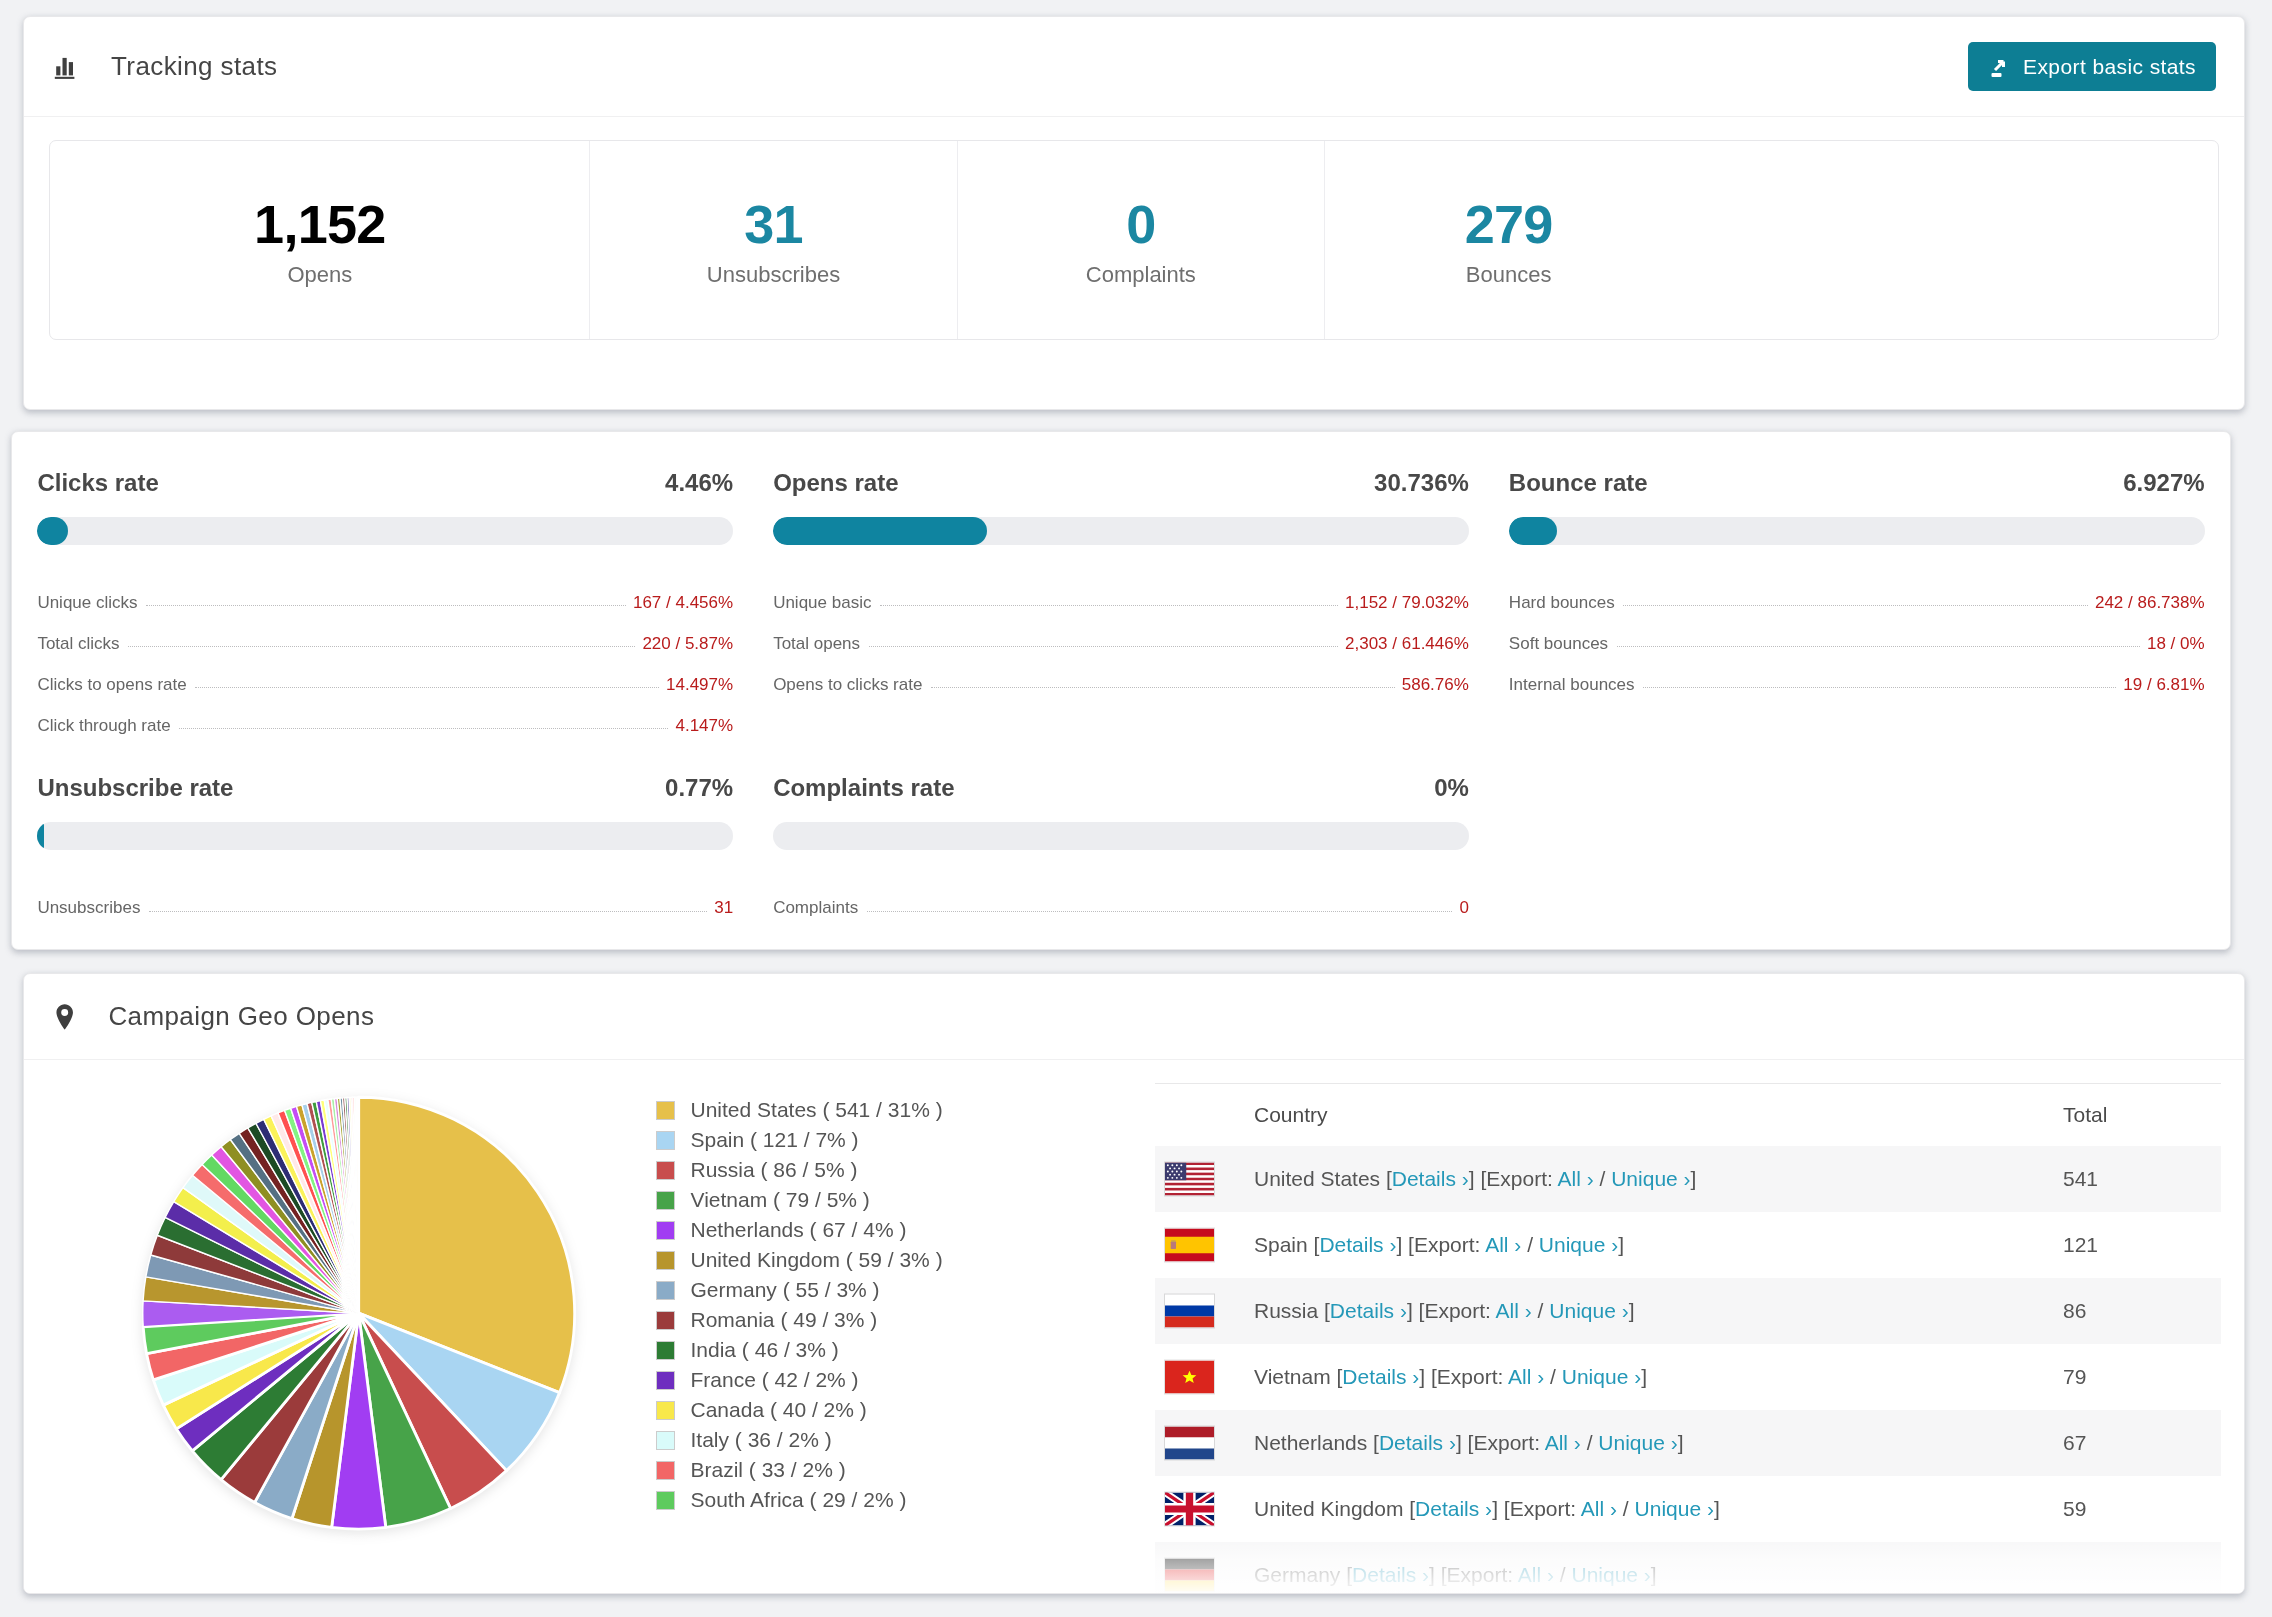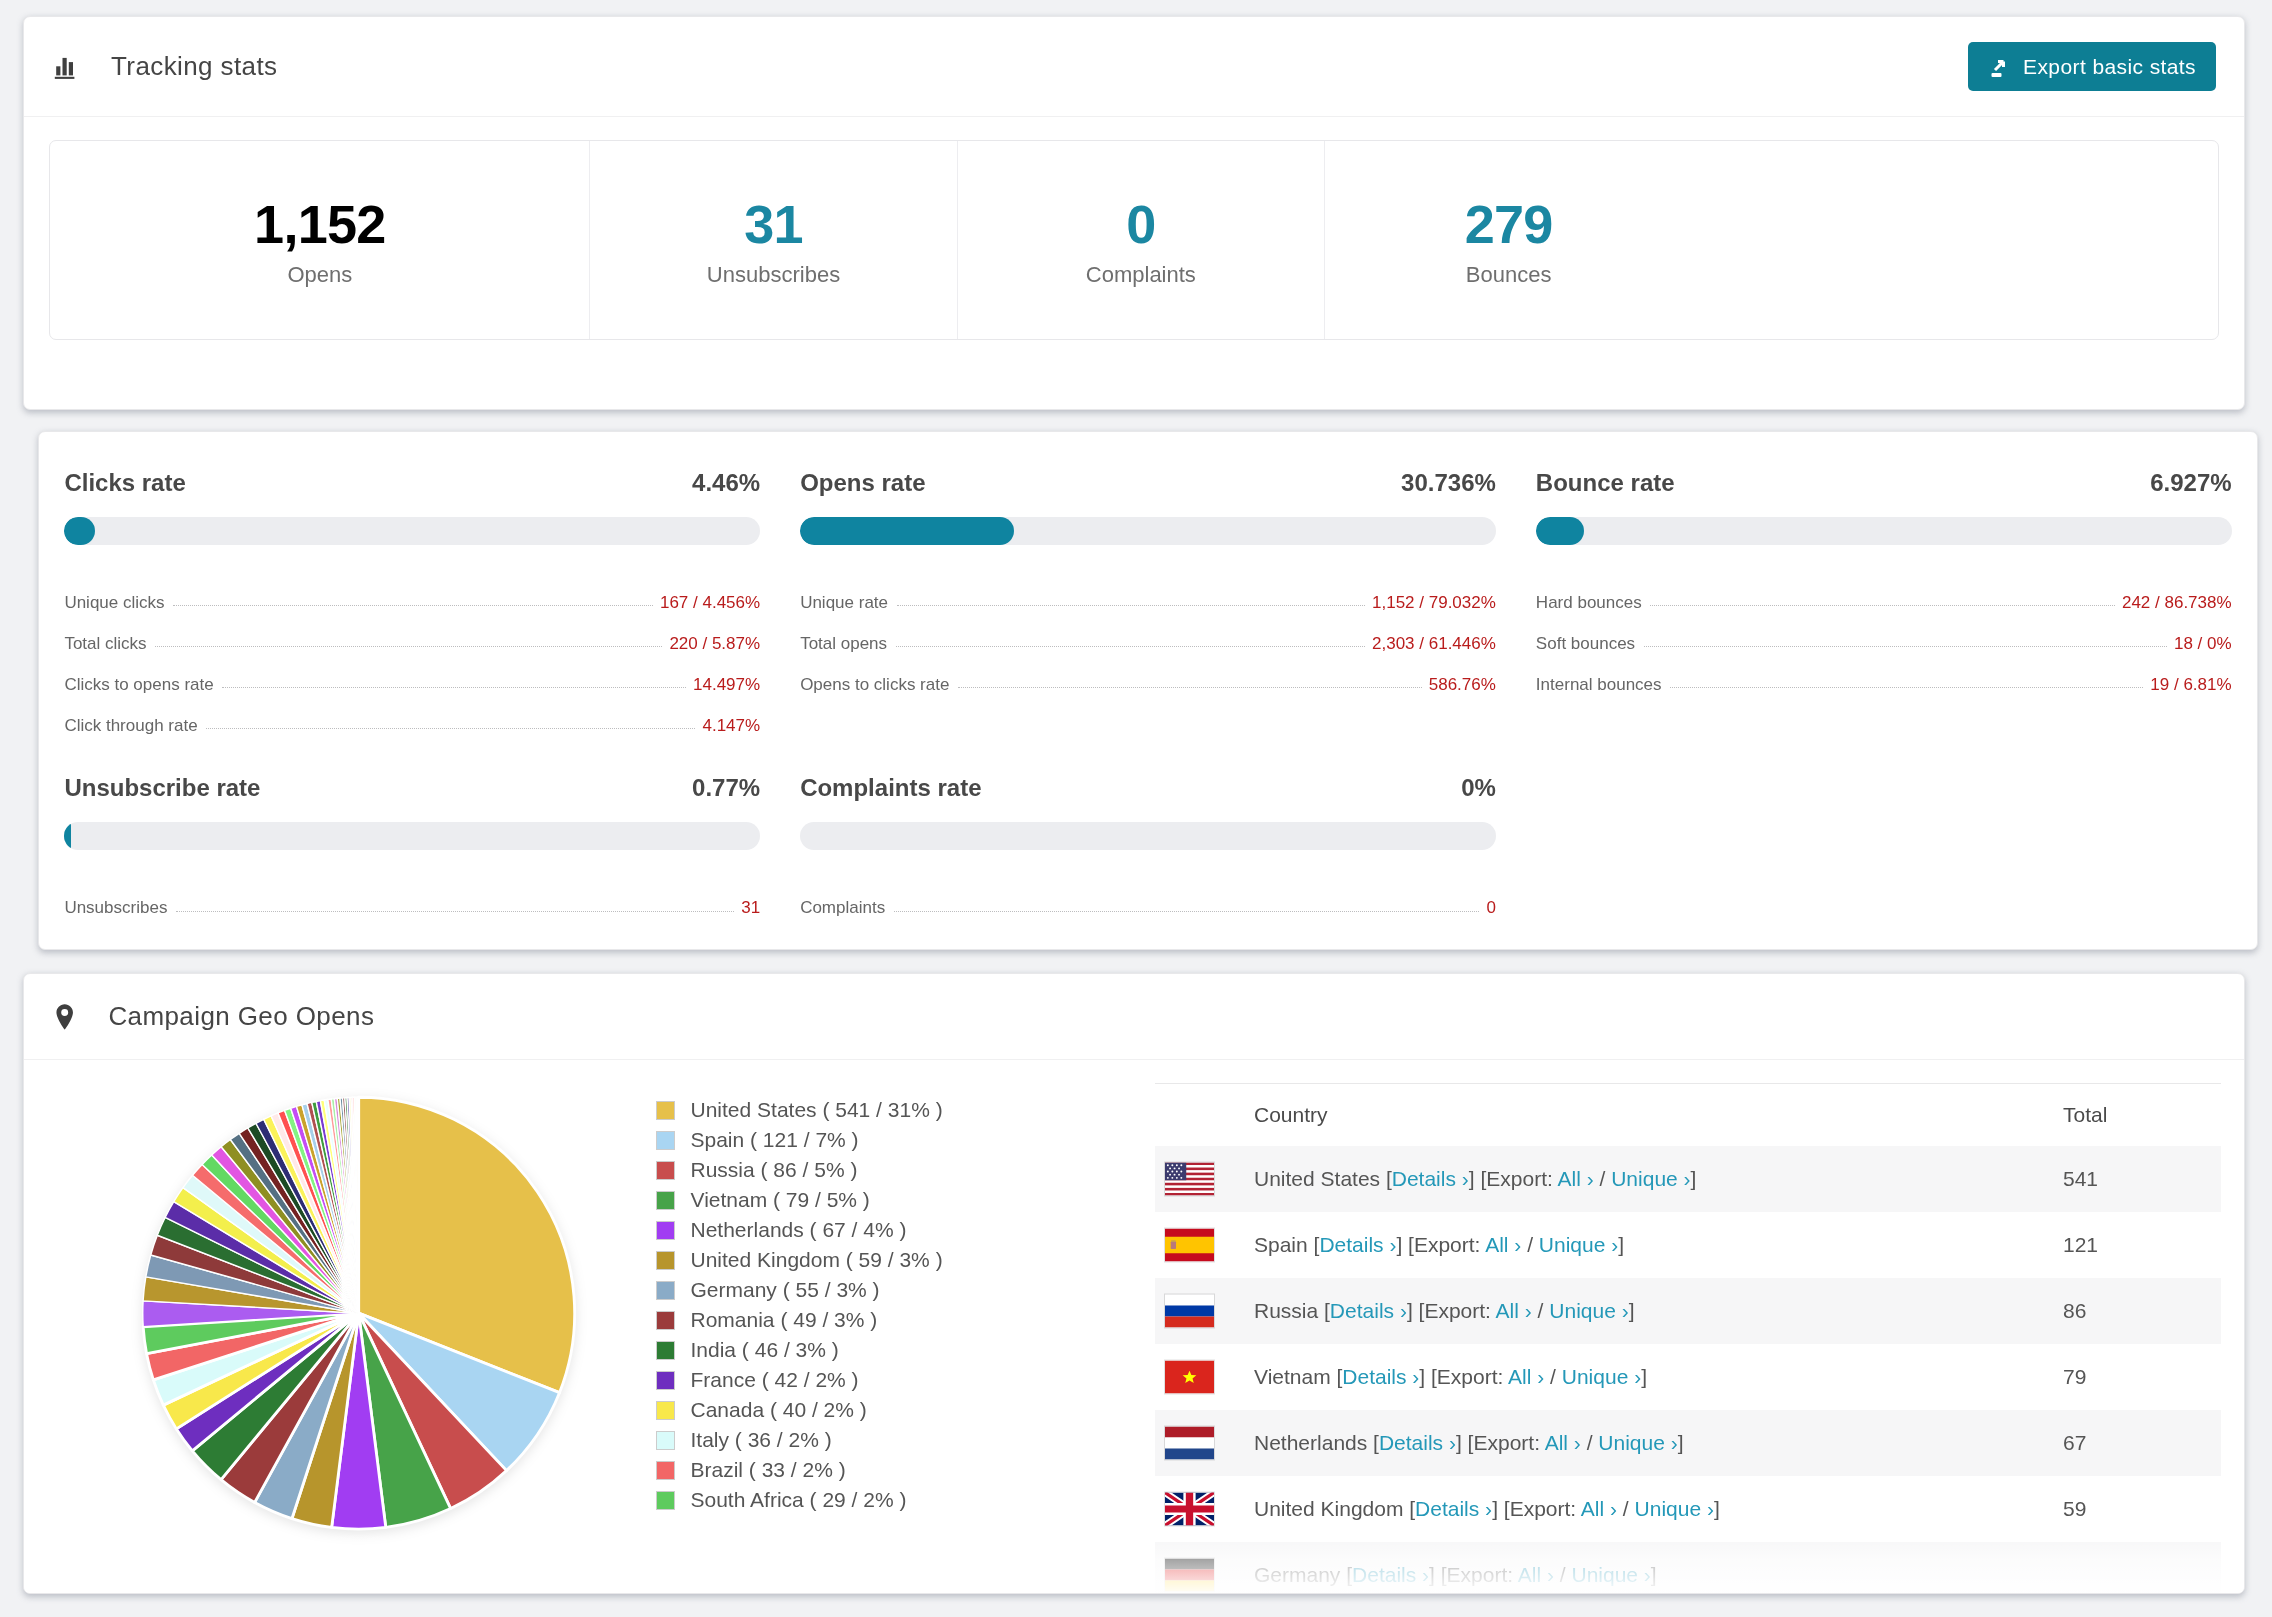--- a/index.html
+++ b/index.html
@@ -7,21 +7,21 @@
     width:2273px;height:1618px;position:relative;overflow:hidden;
     background:#f1f2f4;
     font-family:"Liberation Sans", sans-serif;
     color:#555;
   }
   .card{
     position:absolute;background:#fff;border:0.7px solid #e8e8ea;border-radius:7px;
     box-shadow:0 2.8px 6.4px rgba(125,130,145,.45);
   }
   .card1{left:23px;top:16px;width:2220px;height:392px;}
-  .card2{left:38px;top:431px;width:2220px;height:519px;box-sizing:border-box;padding:28px 25.4px 0 25.4px;}
+  .card2{left:11px;top:431px;width:2220px;height:519px;box-sizing:border-box;padding:28px 25.4px 0 25.4px;}
   .card3{left:23px;top:973px;width:2220px;height:619px;overflow:hidden;}
   .card-head{
     height:85px;display:flex;align-items:center;justify-content:space-between;
     padding:0 28px;border-bottom:1.4px solid #f0f0f1;
   }
   .card1 .card-head{height:99px;}
   .head-left{display:flex;align-items:center;gap:31px;font-size:26px;color:#454545;font-weight:500;letter-spacing:0.4px;}
   .head-icon{display:inline-flex;}
   .export-btn{
     display:flex;align-items:center;gap:11.3px;border:none;cursor:pointer;
@@ -154,21 +154,21 @@
       <div class="rate-block">
     <div class="rate-head">
       <span class="rate-title">Opens rate</span>
       <span class="rate-value">30.736%</span>
     </div>
     <div class="bar">
       <div class="bar-fill" style="background: rgb(15, 132, 160); width: max(30.736%, 6.4px);"></div>
     </div>
     <div class="rate-rows">
           <div class="rate-row">
-    <span class="rr-label">Unique rate</span>
+    <span class="rr-label">Unique basic</span>
     <span class="leader"></span>
     <span class="rr-value">1,152 / 79.032%</span>
   </div>
           <div class="rate-row">
     <span class="rr-label">Total opens</span>
     <span class="leader"></span>
     <span class="rr-value">2,303 / 61.446%</span>
   </div>
           <div class="rate-row">
     <span class="rr-label">Opens to clicks rate</span>

